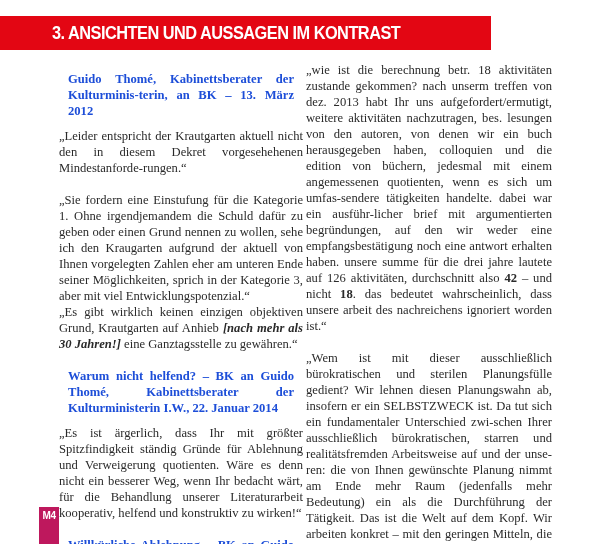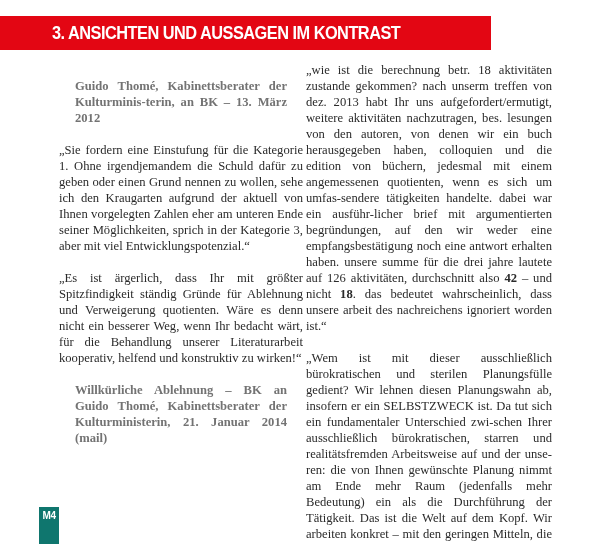--- a/index.html
+++ b/index.html
@@ -20,51 +20,54 @@
       color: #ffffff; white-space: nowrap;
       transform: scaleX(0.86); transform-origin: left center;
     }
     .col {
       position: absolute; top: 62px; width: 244px;
       font-size: 12.6px; line-height: 16px;
       text-align: justify; hyphens: manual;
     }
     .col-left { left: 59px; }
     .col-right { left: 306px; width: 246px; }
-    .heading { font-weight: bold; color: #737373; margin: 16px; }
+    .heading { font-weight: bold; color: #1d4ed8; margin: 9px; }
     .para { margin: 0; }
     .block { margin-bottom: 16px; }
     .em { font-style: italic; font-weight: bold; }
     .ul { }
     .b { font-weight: bold; }
     .page-tab {
       position: absolute; left: 39px; top: 507px; width: 20px; height: 37px;
-      background: #0f766e;
+      background: #be185d;
     }
     .page-tab span {
       position: absolute; left: 0; top: 3px; width: 20px; text-align: center;
       font-family: "Liberation Sans", "DejaVu Sans", sans-serif;
       font-weight: bold; font-size: 10px; color: #fff; letter-spacing: -0.5px;
     }
   </style>
 </head>
 <body>
 
 <div class="banner">
   <div class="banner-title">3. ANSICHTEN UND AUSSAGEN IM KONTRAST</div>
 </div>
 
 <div class="col col-left">
   <div class="block">
     <p class="heading">Guido Thomé, Kabinettsberater der Kulturminis-terin, an BK – 13. März 2012</p>
+    <p class="para">„Leider entspricht der Krautgarten aktuell nicht den in diesem Dekret vorgesehehenen Mindestanforde-rungen.“</p>
   </div>
   <div class="block">
     <p class="para">„Sie fordern eine Einstufung für die Kategorie 1. Ohne irgendjemandem die Schuld dafür zu geben oder einen Grund nennen zu wollen, sehe ich den Kraugarten aufgrund der aktuell von Ihnen vorgelegten Zahlen eher am unteren Ende seiner Möglichkeiten, sprich in der Kategorie 3, aber mit viel Entwicklungspotenzial.“</p>
+    <p class="para"><span>„Es gibt wirklich keinen einzigen objektiven Grund, Krautgarten auf Anhieb </span><span class="em">[nach mehr als 30 Jahren!]</span><span> eine Ganztagsstelle zu gewähren.“</span></p>
   </div>
   <div class="block">
+    <p class="heading">Warum nicht helfend? – BK an Guido Thomé, Kabinettsberater der Kulturministerin I.W., 22. Januar 2014</p>
     <p class="para">„Es ist ärgerlich, dass Ihr mit größter Spitzfindigkeit ständig Gründe für Ablehnung und Verweigerung quotienten. Wäre es denn nicht ein besserer Weg, wenn Ihr bedacht wärt, für die Behandlung unserer Literaturarbeit kooperativ, helfend und konstruktiv zu wirken!“</p>
   </div>
   <div class="block">
     <p class="heading">Willkürliche Ablehnung – BK an Guido Thomé, Kabinettsberater der Kulturministerin, 21. Januar 2014 (mail)</p>
   </div>
 </div>
 
 <div class="col col-right">
   <div class="block">
     <p class="para"><span>„wie ist die berechnung betr. 18 aktivitäten zustande gekommen? nach unserm treffen von dez. 2013 habt Ihr uns aufgefordert/ermutigt, weitere aktivitäten nachzutragen, bes. lesungen von den autoren, von denen wir ein buch herausgegeben haben, colloquien und die edition von büchern, jedesmal mit einem angemessenen quotienten, wenn es sich um umfas-sendere tätigkeiten handelte. dabei war ein ausführ-licher brief mit argumentierten begründungen, auf den wir weder eine empfangsbestätigung noch eine antwort erhalten haben. unsere summe für die drei jahre lautete auf </span><span class="ul">126</span><span> aktivitäten, durchschnitt also </span><span class="b">42</span><span> – und nicht </span><span class="b">18</span><span>. das bedeutet wahrscheinlich, dass unsere arbeit des nachreichens ignoriert worden ist.“</span></p>

